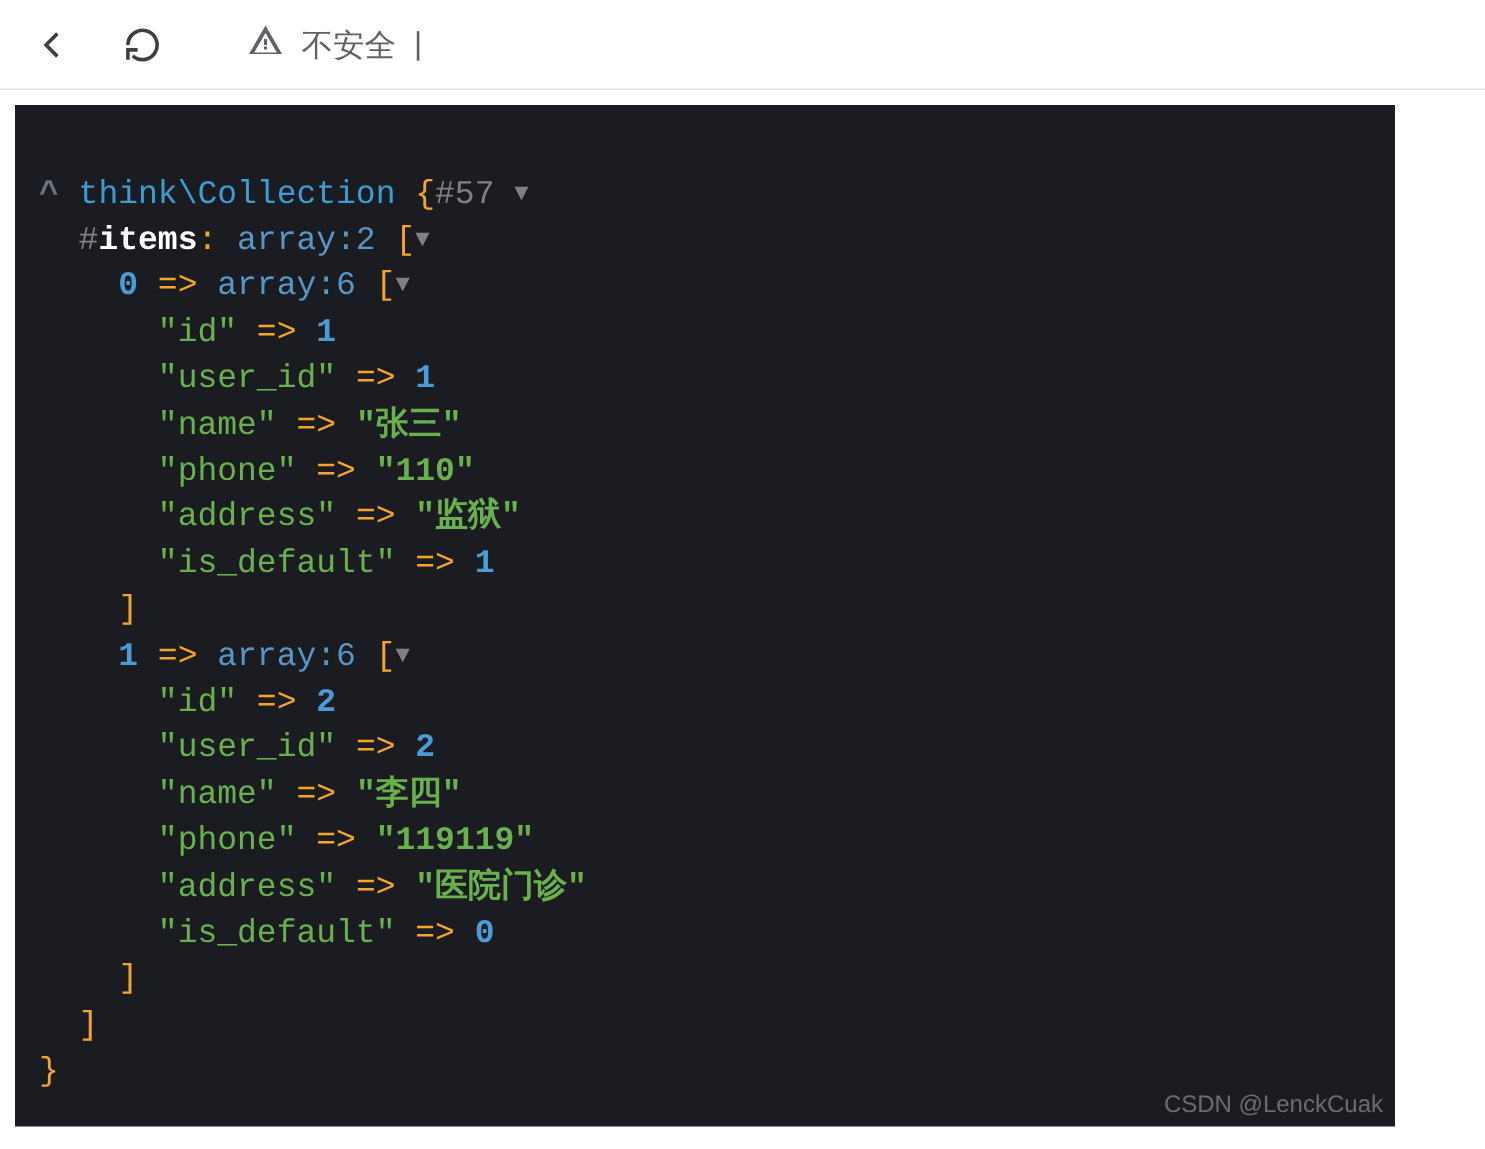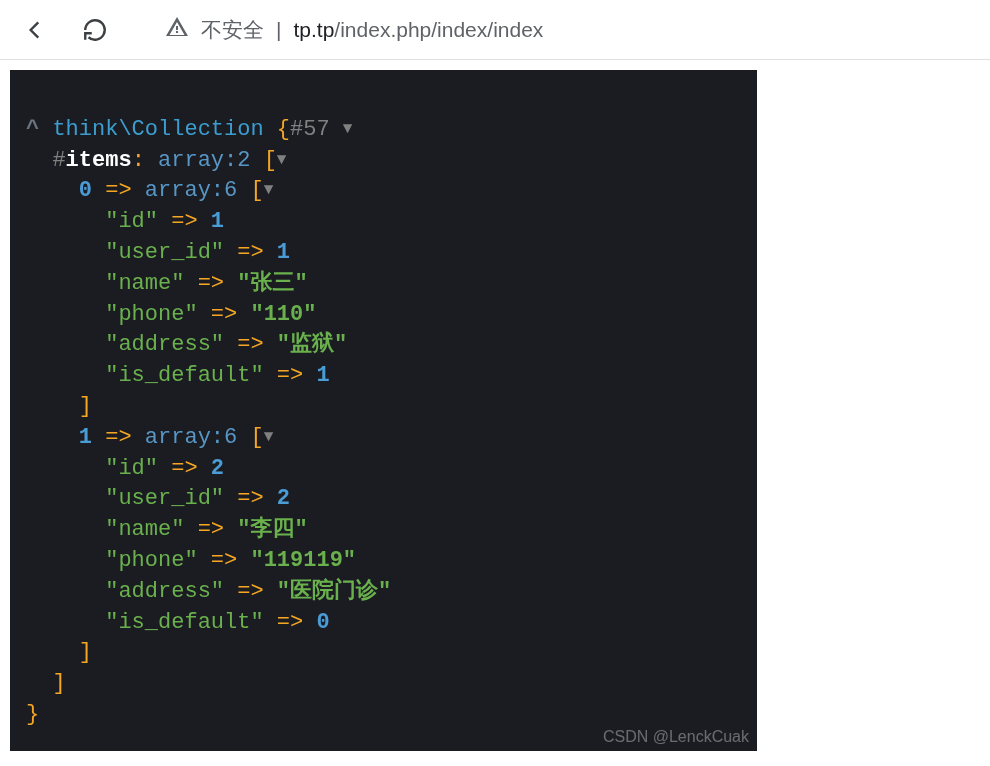--- a/index.html
+++ b/index.html
@@ -42,21 +42,21 @@
       padding: 10px;
     }
     .dump {
       background: #1a1c22;
       color: #ccc;
       padding: 14px 8px 20px 16px;
       font-family: "Consolas", "Courier New", monospace;
       font-size: 22px;
       line-height: 1.4;
       white-space: pre;
-      width: 747px;
+      width: 920px;
       position: relative;
     }
     .c-caret { color: #6b7280; font-weight: bold; }
     .c-class { color: #3c9dd0; }
     .c-brace { color: #f5a623; }
     .c-hash { color: #808080; }
     .c-prop { color: #fff; font-weight: bold; }
     .c-punct { color: #f5a623; }
     .c-type { color: #5896c6; }
     .c-bracket { color: #f5a623; }
@@ -91,21 +91,20 @@
       </svg>
   </div>
   <div class="url-bar">
     <span class="warn-icon">
       <svg width="24" height="24" viewBox="0 0 24 24" fill="#5f6368">
           <path d="M12 2L1 21h22L12 2zm0 5l7.5 13h-15L12 7zm-1 4v4h2v-4h-2zm0 5v2h2v-2h-2z"></path>
         </svg>
     </span>
     <span class="warn-text">不安全</span>
     <span class="divider">|</span>
-    <span><span class="url-host">tp.tp</span><span class="url-path">/index.php/index/index</span></span>
   </div>
 </div>
 
 <div class="page-content">
 <div class="dump">
 <span class="c-caret">^</span> <span class="c-class">think\Collection</span> <span class="c-brace">{</span><span class="c-hash">#57</span> <span class="tri">▼</span>
   <span class="c-hash">#</span><span class="c-prop">items</span><span class="c-punct">:</span> <span class="c-type">array:2</span> <span class="c-bracket">[</span><span class="tri">▼</span>
     <span class="c-num">0</span> <span class="c-arrow">=&gt;</span> <span class="c-type">array:6</span> <span class="c-bracket">[</span><span class="tri">▼</span>
       <span class="c-key">"id"</span> <span class="c-arrow">=&gt;</span> <span class="c-num">1</span>
       <span class="c-key">"user_id"</span> <span class="c-arrow">=&gt;</span> <span class="c-num">1</span>

